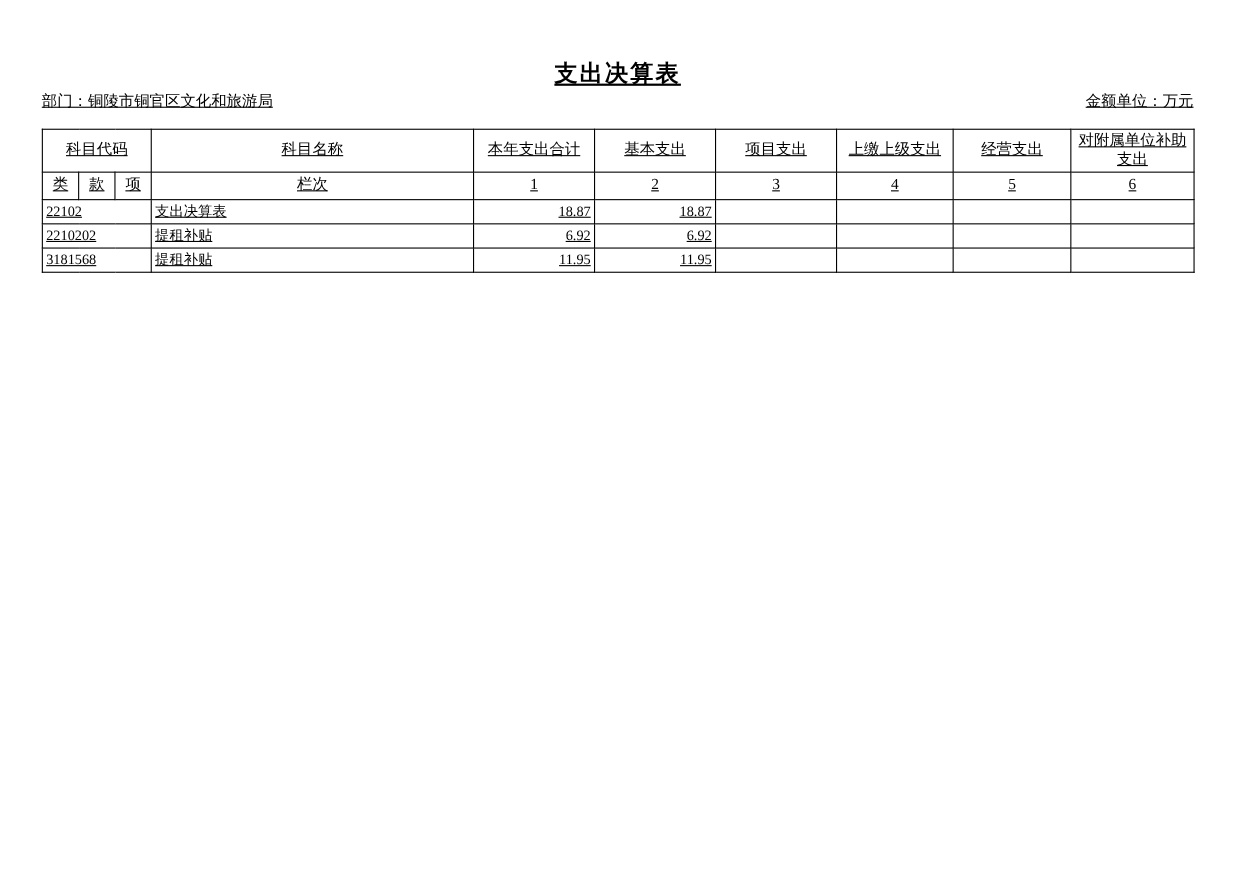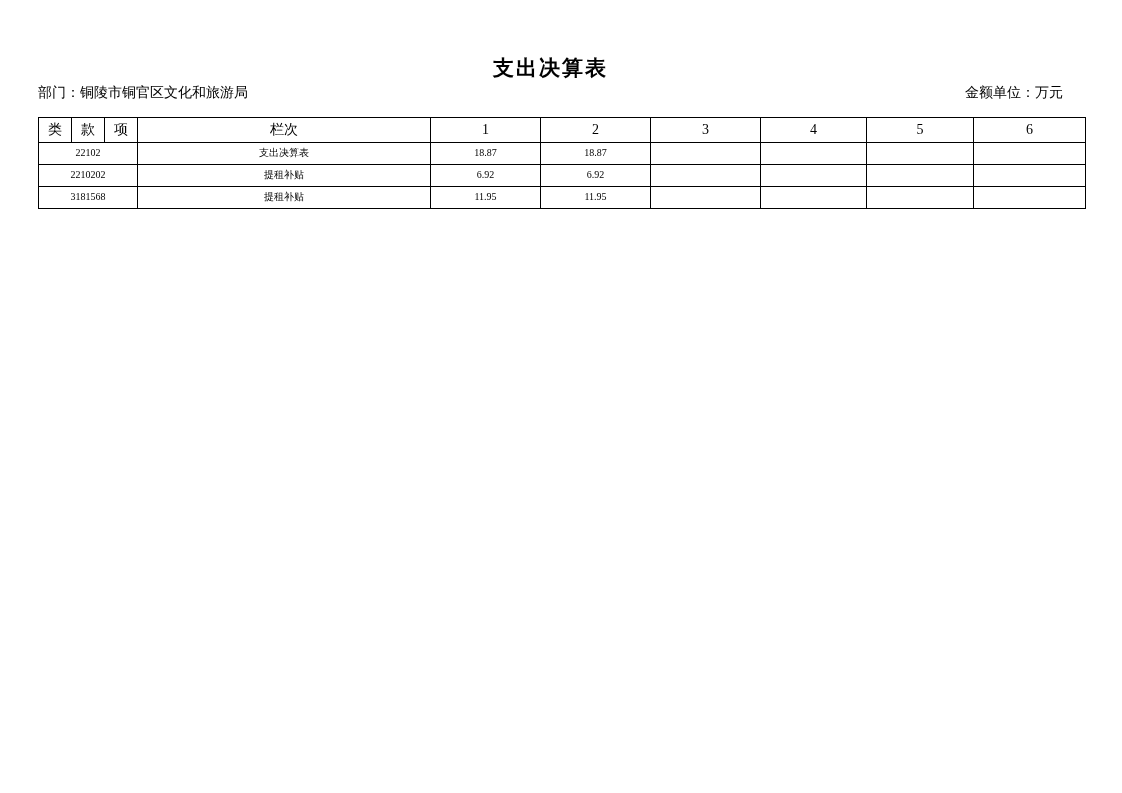--- a/index.html
+++ b/index.html
@@ -7,22 +7,23 @@
   body {
     width: 1122px;
     height: 793px;
     overflow: hidden;
     color: #000000;
     font-family: "Liberation Serif", "DejaVu Serif", serif;
   }
   .page {
     width: 1122px;
     height: 793px;
-    padding: 0 59px 0 38px;
+    padding: 0 37px 0 38px;
     position: relative;
+    text-decoration: underline;
   }
   .doc-title {
     padding-top: 55px;
     text-align: center;
     font-family: "Liberation Sans", "DejaVu Sans", sans-serif;
     font-weight: bold;
     font-size: 21px;
     letter-spacing: 2px;
     line-height: 26px;
   }
@@ -54,24 +55,23 @@
   .fin-table thead th {
     font-size: 14px;
     text-align: center;
     vertical-align: middle;
     padding: 1px 3px;
   }
   .fin-table tr.hrow1 { height: 39px; }
   .fin-table tr.hrow2 { height: 25px; }
   .fin-table tbody tr { height: 22px; }
   .fin-table tbody td {
-    font-size: 10px;
+    font-size: 13px;
     vertical-align: middle;
     padding: 0 3px;
-    text-align: center;
   }
   .cell-left  { text-align: left; }
   .cell-right { text-align: right; }
   .note {
     font-size: 14px;
     line-height: 17px;
     margin-top: 7px;
     padding-left: 7px;
   }
 </style>
@@ -95,20 +95,30 @@
         <col style="width:33px">
       <col style="width:293px">
       <col style="width:110px">
         <col style="width:110px">
         <col style="width:110px">
       <col style="width:106px">
         <col style="width:107px">
         <col style="width:112px">
     </colgroup>
     <thead>
+      <tr class="hrow1">
+        <th colspan="3">科目代码</th>
+        <th>科目名称</th>
+        <th>本年支出合计</th>
+        <th>基本支出</th>
+        <th>项目支出</th>
+        <th>上缴上级支出</th>
+        <th>经营支出</th>
+        <th>对附属单位补助支出</th>
+      </tr>
       <tr class="hrow2">
         <th>类</th>
         <th>款</th>
         <th>项</th>
         <th>栏次</th>
         <th>1</th>
         <th>2</th>
         <th>3</th>
         <th>4</th>
         <th>5</th>

